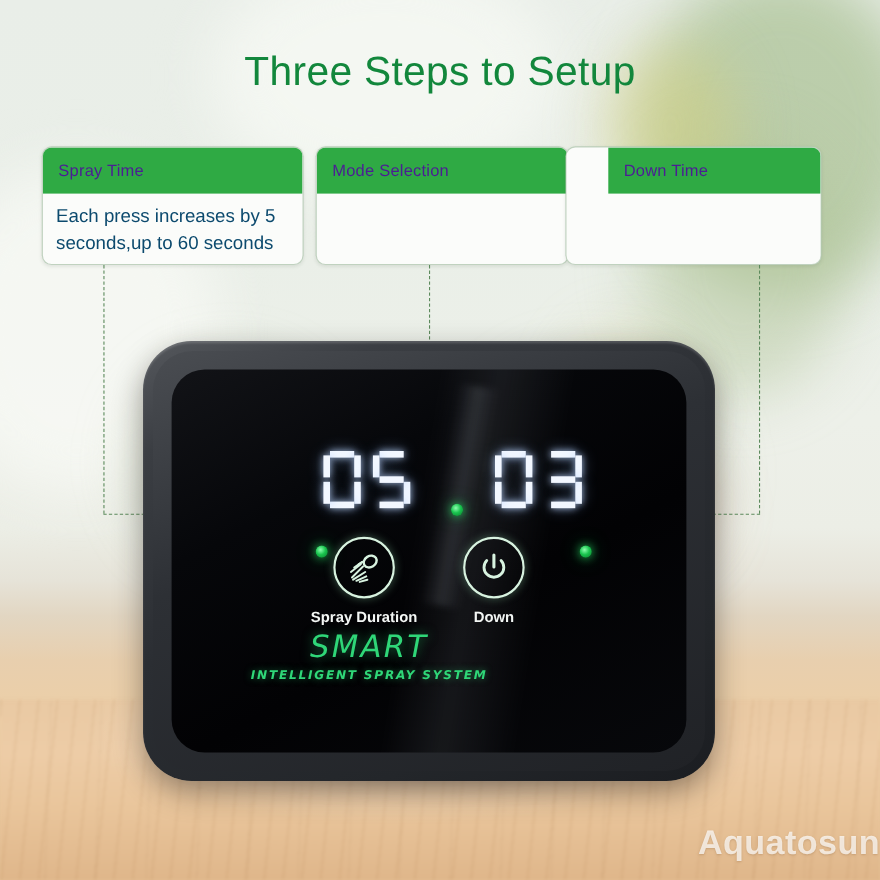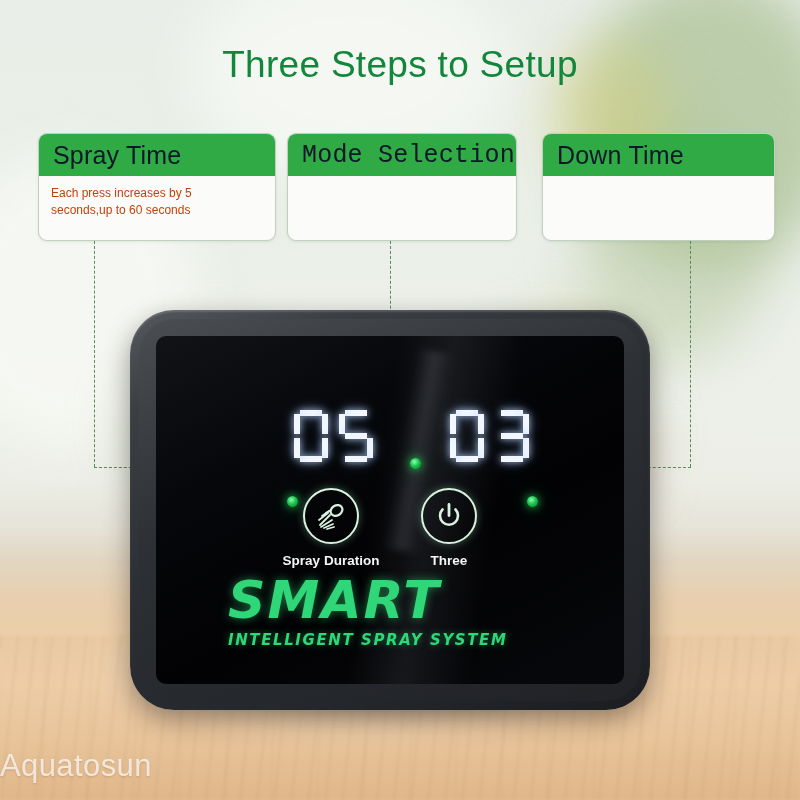--- a/index.html
+++ b/index.html
@@ -96,38 +96,38 @@
     position: absolute;
     top: 133px;
     height: 108px;
     border-radius: 9px;
     overflow: hidden;
     background: #fbfcfa;
     border: 1px solid rgba(120,160,120,.45);
     box-shadow: 0 1px 3px rgba(60,80,60,.10);
   }
   .card-1 { left: 38px;  width: 238px; }
-  .card-2 { left: 287px; width: 230px; font-family: Liberation Mono, monospace; }
-  .card-3 { left: 542px; width: 233px; }
+  .card-2 { left: 287px; width: 230px; }
+  .card-3 { left: 514px; width: 233px; padding-left: 38px; }
 
   .card-head {
     height: 42px;
     background: #2faa44;
     display: flex;
     align-items: center;
     padding: 0 0 0 14px;
-    color: #0f172a;
-    font-size: 25px;
+    color: #4c1d95;
+    font-size: 15px;
     font-weight: 400;
     letter-spacing: .2px;
   }
   .card-body {
     padding: 9px 11px 0 12px;
-    color: #c2410c;
-    font-size: 12px;
+    color: #0c4a6e;
+    font-size: 17px;
     line-height: 1.42;
     white-space: pre-line;
   }
 
   
   .dash-v {
     position: absolute;
     width: 0;
     border-left: 1px dashed #5c8a5c;
   }
@@ -162,21 +162,21 @@
   }
   .device-bezel {
     position: absolute;
     inset: 9px;
     border-radius: 36px;
     background: linear-gradient(160deg, #4a4d52 0%, #2d3035 40%, #202226 100%);
   }
   .screen {
     position: absolute;
     inset: 17px;
-    border-radius: 10px;
+    border-radius: 30px;
     background:
       linear-gradient(152deg, #121317 0%, #06070a 30%, #020204 60%, #07080b 100%);
     overflow: hidden;
   }
   
   .screen-gloss {
     position: absolute;
     left: 46%; top: -8%;
     width: 120px; height: 130%;
     transform: rotate(9deg);
@@ -270,47 +270,48 @@
 
   
   .brand {
     position: absolute;
     left: 72px;
     top: 238px;
     text-align: left;
   }
   .brand-name {
     font-family: "DejaVu Sans", sans-serif;
-    font-size: 52px;
-    font-weight: bold;
+    font-size: 28px;
+    font-weight: normal;
     font-style: italic;
     letter-spacing: 2px;
     color: #2fd778;
     text-shadow: 0 0 10px rgba(47,215,120,.55);
     line-height: 1;
+    text-align: center;
   }
   .brand-tag {
     margin-top: 5px;
     font-family: "DejaVu Sans", sans-serif;
-    font-size: 15px;
+    font-size: 11px;
     font-weight: bold;
     font-style: italic;
     letter-spacing: 1.6px;
     color: #2fd778;
     text-shadow: 0 0 7px rgba(47,215,120,.5);
   }
 
   
   .watermark {
     position: absolute;
     left: 0; right: 0;
     top: 748px;
-    text-align: left;
+    text-align: right;
     font-size: 31px;
-    font-weight: 400;
+    font-weight: 700;
     color: rgba(255,255,255,.72);
     text-shadow: 0 1px 2px rgba(150,110,70,.35);
     letter-spacing: .4px;
   }
 </style>
 </head>
 <body>
 
 <div class="stage">
 
@@ -424,21 +425,21 @@
             <div class="btn-label">Spray Duration</div>
           </div>
 
           <div class="btn">
             <div class="btn-icon">
               <svg width="30" height="30" viewBox="0 0 30 30">
                 <path d="M8.5 8.5 A9 9 0 1 0 21.5 8.5" fill="none" stroke="#d8f3e0" stroke-width="2.6" stroke-linecap="round"></path>
                 <line x1="15" y1="3.5" x2="15" y2="14.5" stroke="#d8f3e0" stroke-width="2.8" stroke-linecap="round"></line>
               </svg>
             </div>
-            <div class="btn-label">Three</div>
+            <div class="btn-label">Down</div>
           </div>
 
 
         </div>
 
         <div class="brand">
           <div class="brand-name">SMART</div>
           <div class="brand-tag">INTELLIGENT SPRAY SYSTEM</div>
         </div>
 

